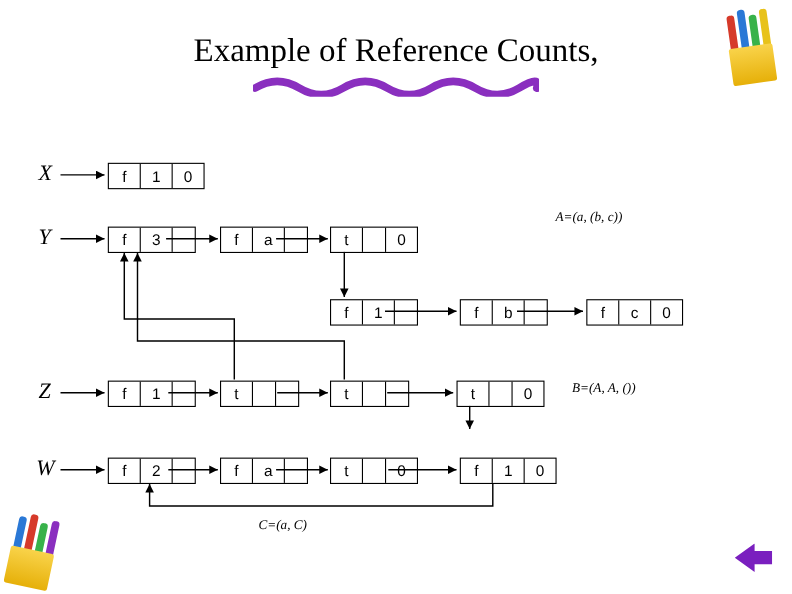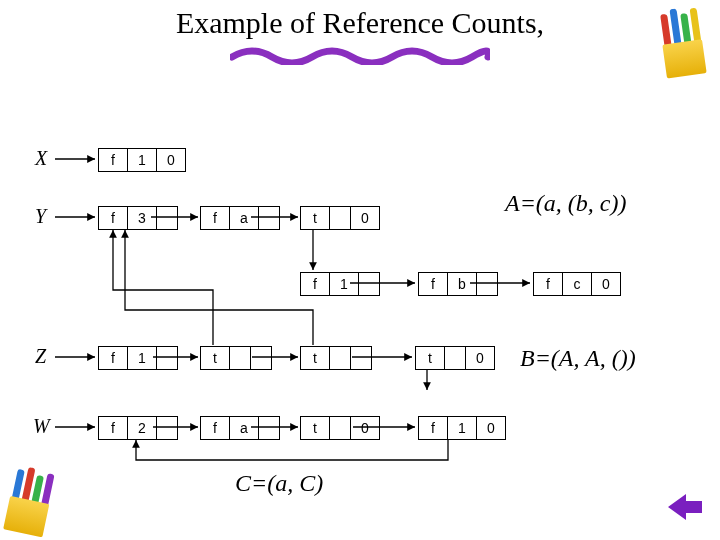--- a/index.html
+++ b/index.html
@@ -6,21 +6,21 @@
   body{
     width:720px;height:540px;
     background:#fff;
     font-family:"Comic Sans MS","Chalkboard SE","Marker Felt",cursive;
     color:#000;
     position:relative;
   }
   .title{
     text-align:center;
     font-size:30px;
-    padding:5px 40px 0 40px;
+    padding:28px 40px 0 40px;
     line-height:1.2;
   }
   .squiggle{
     display:block;
     margin:4px auto 0 auto;
   }
   .stage{
     position:absolute;
     left:0;top:120px;
     width:720px;height:420px;
@@ -42,21 +42,21 @@
   .lbl{
     position:absolute;
     font-style:italic;
     font-family:"Times New Roman",serif;
     font-size:20px;
   }
   .eq{
     position:absolute;
     font-style:italic;
     font-family:"Times New Roman",serif;
-    font-size:24px;
+    font-size:12px;
   }
   
   .crayon-box{
     position:absolute;
     width:48px;height:70px;
     transform:rotate(-8deg);
   }
   .box-body{
     position:absolute;bottom:0;left:4px;width:40px;height:34px;
     background:linear-gradient(#f9d34a,#e6b009);

